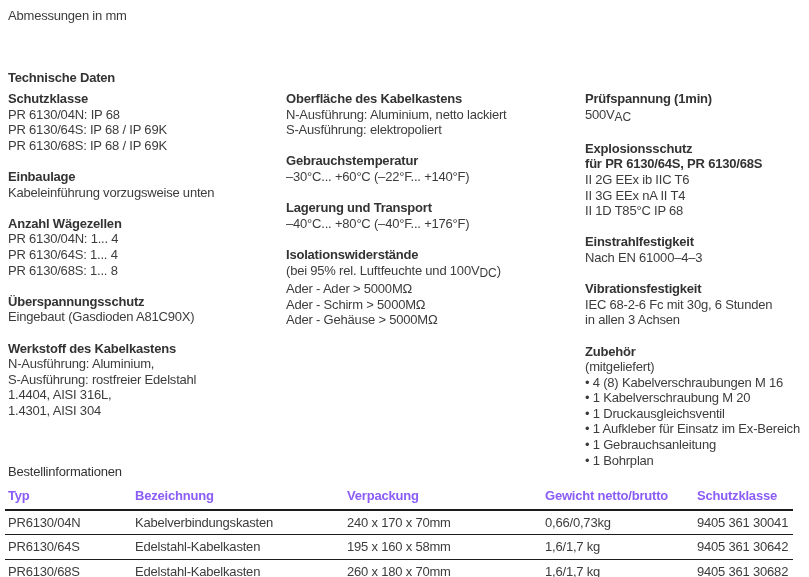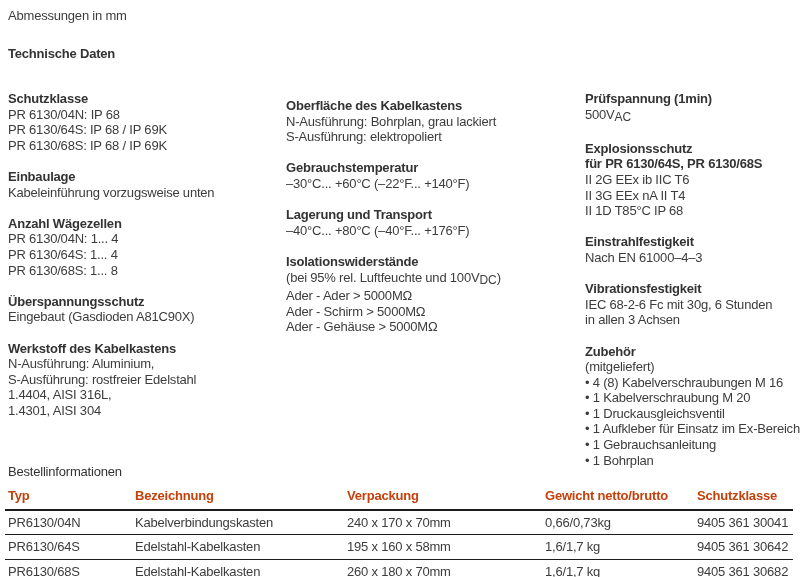--- a/index.html
+++ b/index.html
@@ -10,36 +10,36 @@
     background: #ffffff;
     font-family: "Liberation Sans", sans-serif;
     font-size: 13px;
     line-height: 15.6px;
     color: #3c3c3c;
     letter-spacing: -0.2px;
     overflow: hidden;
     padding-left: 43px;
   }
   .note { position: absolute; left: 8px; top: 8px; }
-  .tech-title { position: absolute; left: 8px; top: 46px; font-weight: bold; color: #333333; }
+  .tech-title { position: absolute; left: 8px; top: 70px; font-weight: bold; color: #333333; }
   .cols { position: absolute; left: 8px; top: 91px; display: flex; gap: 22px; }
   .col-1 { width: 256px; }
-  .col-2 { width: 277px; margin-top: 7px; }
+  .col-2 { width: 277px; }
   .col-3 { width: 268px; }
   .sec { margin-bottom: 15.6px; }
   .h { font-weight: bold; color: #333333; }
   .sub { font-size: 12px; vertical-align: -2px; letter-spacing: 0; }
   .order-title { position: absolute; left: 8px; top: 464px; font-weight: normal; color: #333333; }
   table.order {
     position: absolute; left: 5px; top: 488px; width: 788px;
     border-collapse: collapse; table-layout: fixed;
     font-size: 13px; color: #3c3c3c;
   }
   table.order th {
-    text-align: left; font-weight: bold; color: #c2410c;
+    text-align: left; font-weight: bold; color: #8b5cf6;
     padding: 0 0 5px 0; border-bottom: 2px solid #1c1c1c;
   }
   table.order td {
     padding: 4px 0 4px 0; border-bottom: 1px solid #1c1c1c;
     white-space: nowrap; overflow: hidden;
   }
   table.order tr:last-child td { border-bottom: none; }
   table.order th:first-child, table.order td:first-child { padding-left: 3px; }
 </style>
 </head>
@@ -78,21 +78,21 @@
         <div class="ln">N-Ausführung: Aluminium,</div>
         <div class="ln">S-Ausführung: rostfreier Edelstahl</div>
         <div class="ln">1.4404, AISI 316L,</div>
         <div class="ln">1.4301, AISI 304</div>
       </div>
     </div>
 
     <div class="col-2">
       <div class="sec">
         <div class="h">Oberfläche des Kabelkastens</div>
-        <div class="ln">N-Ausführung: Bohrplan, grau lackiert</div>
+        <div class="ln">N-Ausführung: Aluminium, netto lackiert</div>
         <div class="ln">S-Ausführung: elektropoliert</div>
       </div>
       <div class="sec">
         <div class="h">Gebrauchstemperatur</div>
         <div class="ln">–30°C... +60°C (–22°F... +140°F)</div>
       </div>
       <div class="sec">
         <div class="h">Lagerung und Transport</div>
         <div class="ln">–40°C... +80°C (–40°F... +176°F)</div>
       </div>

